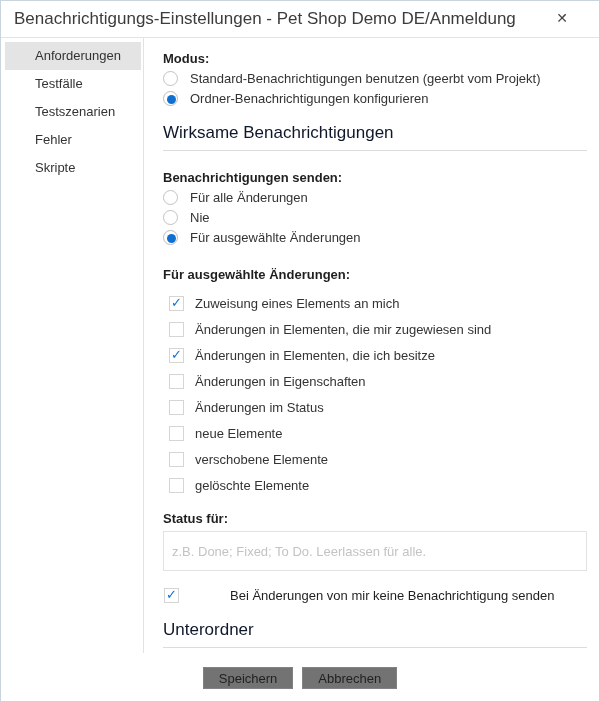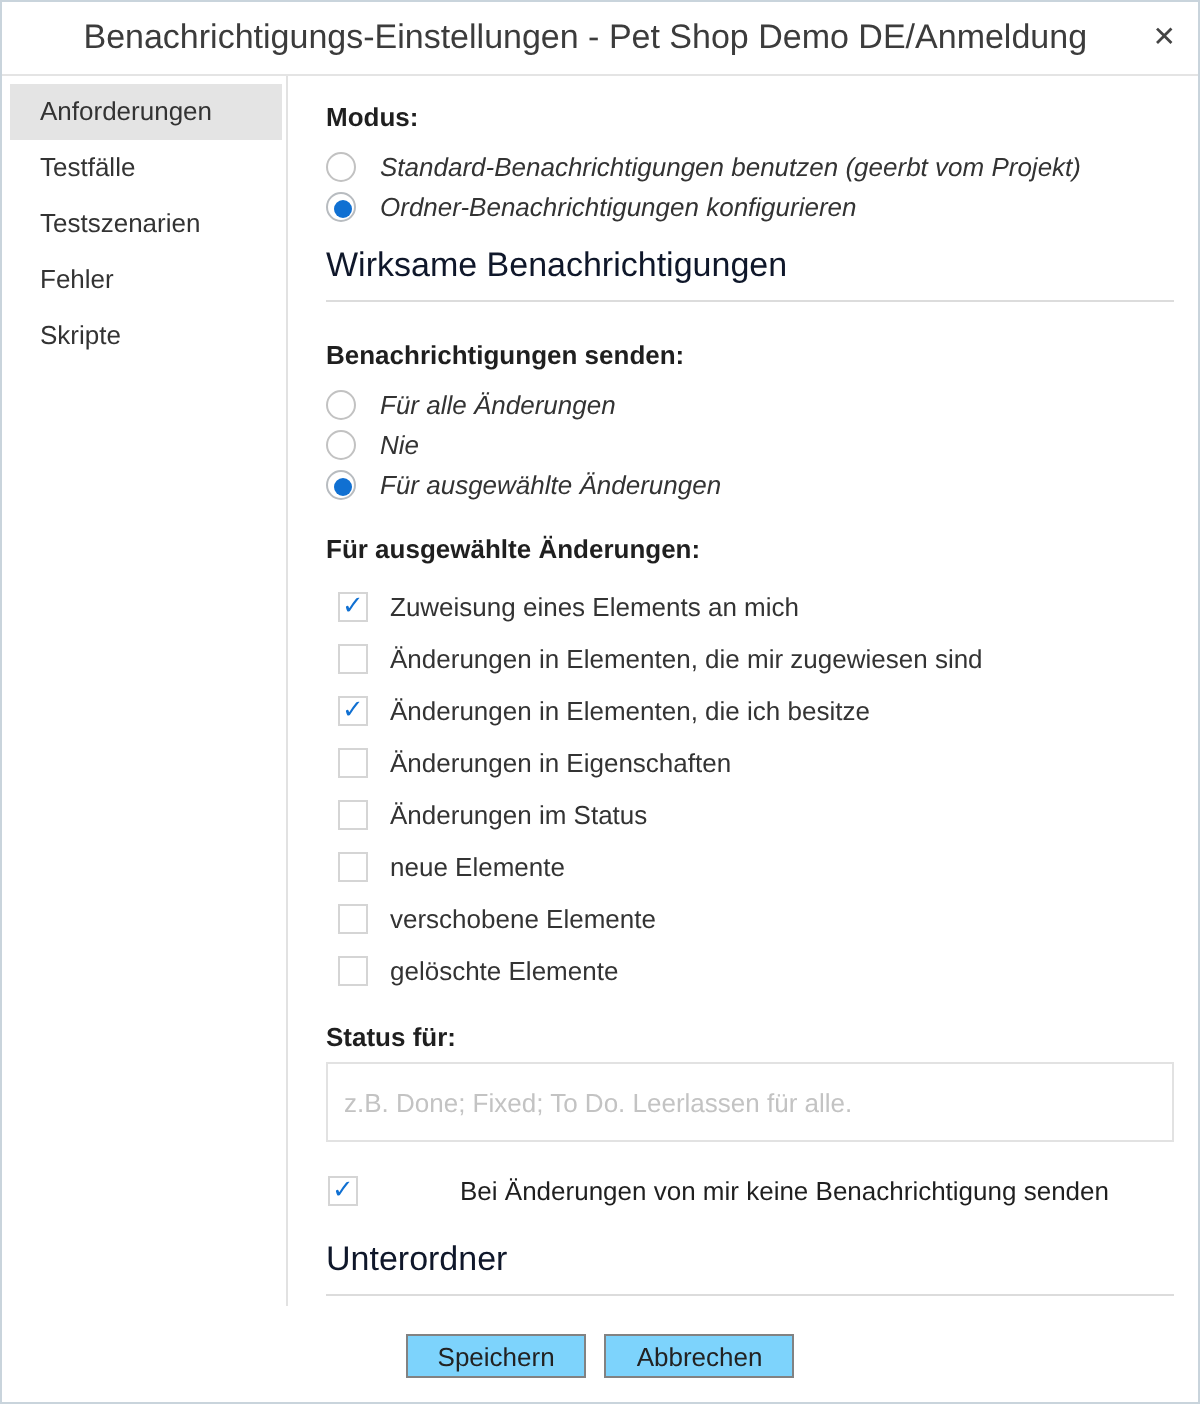--- a/index.html
+++ b/index.html
@@ -10,57 +10,56 @@
     position: relative;
     width: 600px; height: 702px;
     background: #fff;
     border: 1px solid #c9d4dc;
   }
 
   
   .titlebar {
     height: 37px;
     display: flex; align-items: center;
-    padding: 0 6px 0 13px;
+    padding: 0 26px 0 13px;
     border-bottom: 1px solid #e4e4e4;
-    text-align: center;
   }
   .title { flex: 1; font-size: 17px; color: #3c3c3c; white-space: nowrap; }
   .close {
     font-size: 14px; color: #444; line-height: 1;
     padding: 3px 5px; cursor: pointer; margin-top: -2px;
   }
 
   
   .bodywrap { display: flex; height: 615px; }
   .sidebar {
     width: 143px; flex: 0 0 143px;
     border-right: 1px solid #e2e2e2;
     padding-top: 4px;
   }
   .side-item {
     height: 28px; line-height: 28px;
     margin: 0 2px 0 4px;
-    padding-left: 15px;
+    padding-left: 30px;
     font-size: 13px; color: #333;
     cursor: pointer;
     white-space: nowrap;
   }
   .side-item.selected { background: #e4e4e4; }
 
   .content {
     flex: 1;
     padding: 13px 12px 0 19px;
     overflow: hidden;
   }
 
   .field-label { font-size: 13px; font-weight: bold; color: #1f1f1f; margin-bottom: 5px; }
 
   
-  .radio-row { display: flex; align-items: flex-end; height: 20px; cursor: pointer; font-style: italic; }
+  .radio-row { display: flex; align-items: flex-start; height: 20px; cursor: pointer; }
   .radio {
     width: 15px; height: 15px; flex: 0 0 15px;
     border: 1px solid #c2c2c2; border-radius: 50%;
     position: relative; background: #fff;
   }
   .radio-row.checked .radio { border-color: #b8bcc0; }
   .radio-row.checked .radio::after {
     content: ""; position: absolute; left: 3px; top: 3px;
     width: 9px; height: 9px; border-radius: 50%;
     background: #1070d2;
@@ -101,21 +100,21 @@
   }
   .status-input::placeholder { color: #c3c3c3; opacity: 1; }
 
   
   .footer {
     position: absolute; left: 0; right: 0; bottom: 12px;
     display: flex; justify-content: center; gap: 9px;
   }
   .btn {
     min-width: 64px; height: 22px;
-    background: #7dd3fc; border: 1px solid #828282;
+    background: #737373; border: 1px solid #828282;
     font-family: "Liberation Sans", "DejaVu Sans", sans-serif;
     font-size: 13px; color: #222;
     padding: 0 15px; cursor: pointer;
   }
 
   
   .mt-modus-options { margin-top: 2px; }
   .mt-send { margin-top: 19px; }
   .mt-selected { margin-top: 17px; }
   .mt-status { margin-top: 13px; }

